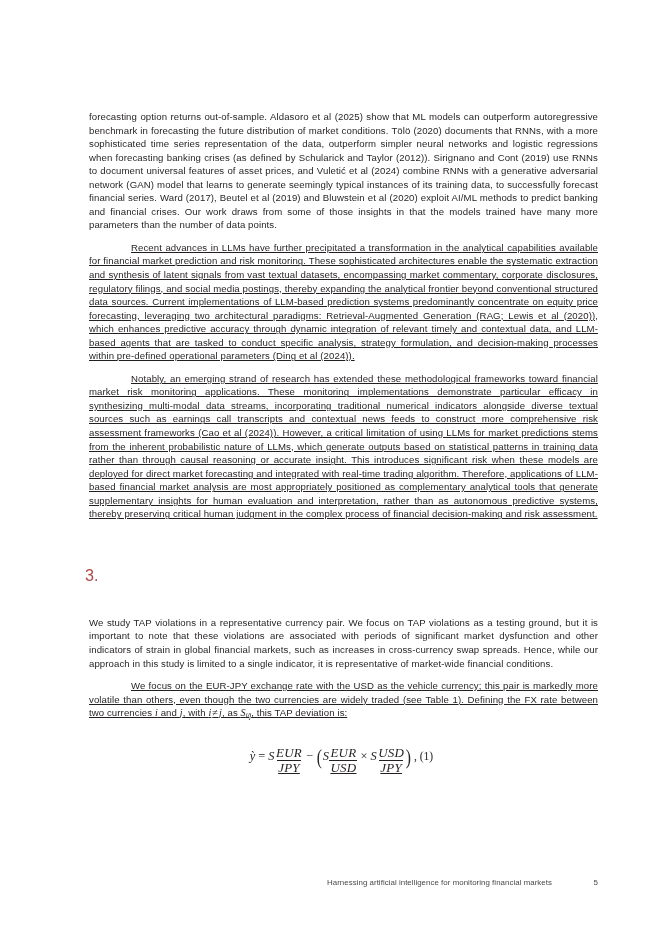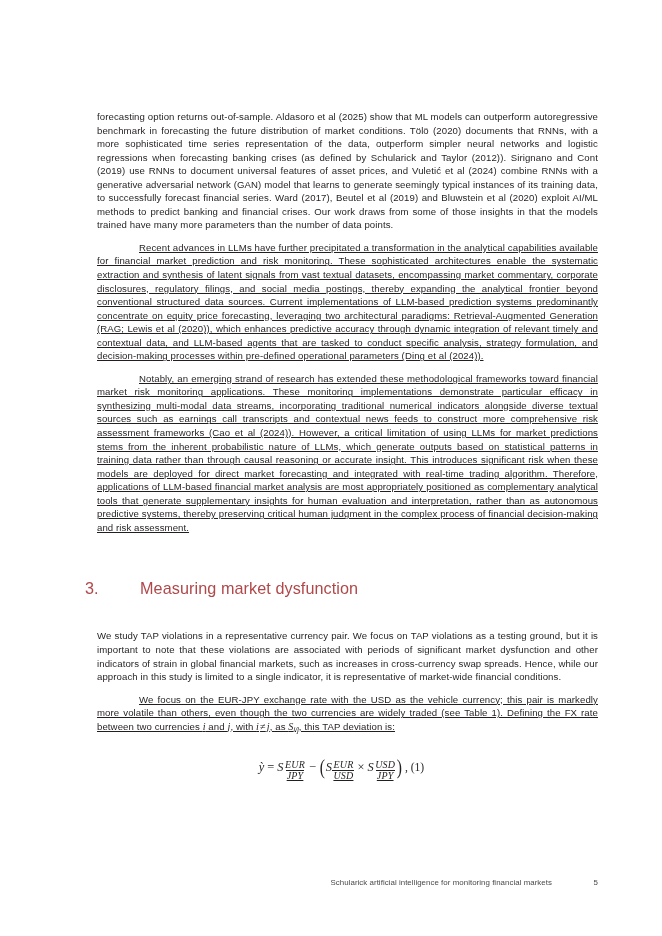--- a/index.html
+++ b/index.html
@@ -22,21 +22,21 @@
     height: 936px;
     background: #ffffff;
   }
   .content {
     position: absolute;
     left: 85px;
     top: 110px;
     width: 513px;
   }
   p.body-par {
-    margin: 0 0 0 12px;
+    margin: 0 0 0 4px;
     font-size: 9.6px;
     line-height: 13.55px;
     text-align: justify;
     text-justify: inter-word;
     color: #231f20;
     letter-spacing: 0.01em;
     -webkit-font-smoothing: antialiased;
   }
   p.indent {
     text-indent: 42px;
@@ -82,21 +82,21 @@
   .eq-sym {
     font-style: normal;
     padding: 0 3px;
   }
   .frac {
     display: inline-flex;
     flex-direction: column;
     align-items: center;
     justify-content: center;
     vertical-align: middle;
-    font-size: 10px;
+    font-size: 13px;
     font-style: italic;
     line-height: 1.02;
     position: relative;
     top: 3.2px;
     margin-left: 0.5px;
   }
   .frac .num {
     padding: 0 1px;
     letter-spacing: 0.02em;
   }
@@ -184,21 +184,20 @@
     <p class="body-par indent">Recent advances in LLMs have further precipitated a transformation in the analytical capabilities available for financial market prediction and risk monitoring. These sophisticated architectures enable the systematic extraction and synthesis of latent signals from vast textual datasets, encompassing market commentary, corporate disclosures, regulatory filings, and social media postings, thereby expanding the analytical frontier beyond conventional structured data sources. Current implementations of LLM-based prediction systems predominantly concentrate on equity price forecasting, leveraging two architectural paradigms: Retrieval-Augmented Generation (RAG; Lewis et al (2020)), which enhances predictive accuracy through dynamic integration of relevant timely and contextual data, and LLM-based agents that are tasked to conduct specific analysis, strategy formulation, and decision-making processes within pre-defined operational parameters (Ding et al (2024)).</p>
 
     <div class="par-gap-md"></div>
 
     <p class="body-par indent">Notably, an emerging strand of research has extended these methodological frameworks toward financial market risk monitoring applications. These monitoring implementations demonstrate particular efficacy in synthesizing multi-modal data streams, incorporating traditional numerical indicators alongside diverse textual sources such as earnings call transcripts and contextual news feeds to construct more comprehensive risk assessment frameworks (Cao et al (2024)). However, a critical limitation of using LLMs for market predictions stems from the inherent probabilistic nature of LLMs, which generate outputs based on statistical patterns in training data rather than through causal reasoning or accurate insight. This introduces significant risk when these models are deployed for direct market forecasting and integrated with real-time trading algorithm. Therefore, applications of LLM-based financial market analysis are most appropriately positioned as complementary analytical tools that generate supplementary insights for human evaluation and interpretation, rather than as autonomous predictive systems, thereby preserving critical human judgment in the complex process of financial decision-making and risk assessment.</p>
 
     <div class="gap-before-head"></div>
 
     <h2 class="section-head">
       <span class="sec-num">3.</span>
-      <span class="sec-title">Measuring market dysfunction</span>
     </h2>
 
     <div class="gap-after-head"></div>
 
     <p class="body-par">We study TAP violations in a representative currency pair. We focus on TAP violations as a testing ground, but it is important to note that these violations are associated with periods of significant market dysfunction and other indicators of strain in global financial markets, such as increases in cross-currency swap spreads. Hence, while our approach in this study is limited to a single indicator, it is representative of market-wide financial conditions.</p>
 
     <div class="par-gap-md"></div>
 
     <p class="body-par indent"><span>We focus on the EUR-JPY exchange rate with the USD as the vehicle currency; this pair is markedly more volatile than others, even though the two currencies are widely traded (see Table 1). Defining the FX rate between two currencies </span><span class="inline-math">i</span><span> and </span><span class="inline-math">j</span><span>, with </span><span class="inline-math">i</span><span class="neq">≠</span><span class="inline-math">j</span><span>, as </span><span class="inline-math">S</span><span class="inline-math-sub">i/j</span><span>, this TAP deviation is:</span></p>
 
@@ -225,17 +224,17 @@
           <span class="den">JPY</span>
         </span>
         <span class="big-paren">)</span>
         <span class="eq-tag">, (1)</span>
       </div>
     </div>
 
   </div>
 
   <div class="footer">
-    <span class="foot-title">Schularick artificial intelligence for monitoring financial markets</span>
+    <span class="foot-title">Harnessing artificial intelligence for monitoring financial markets</span>
     <span class="foot-page">5</span>
   </div>
 
 </div>
 
 </body></html>

